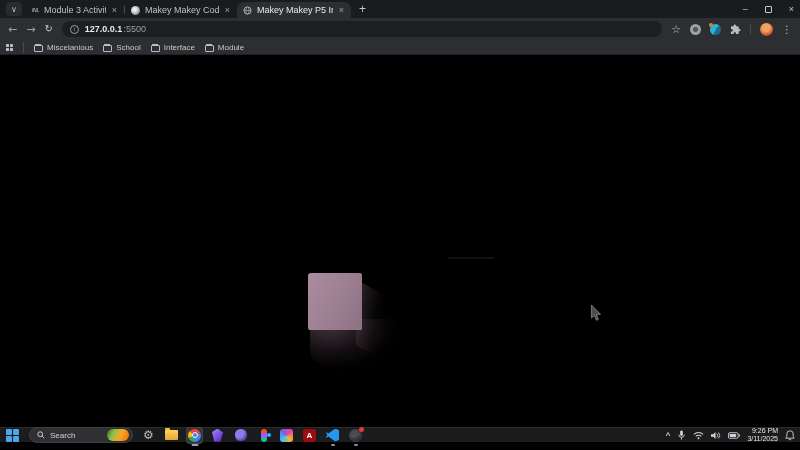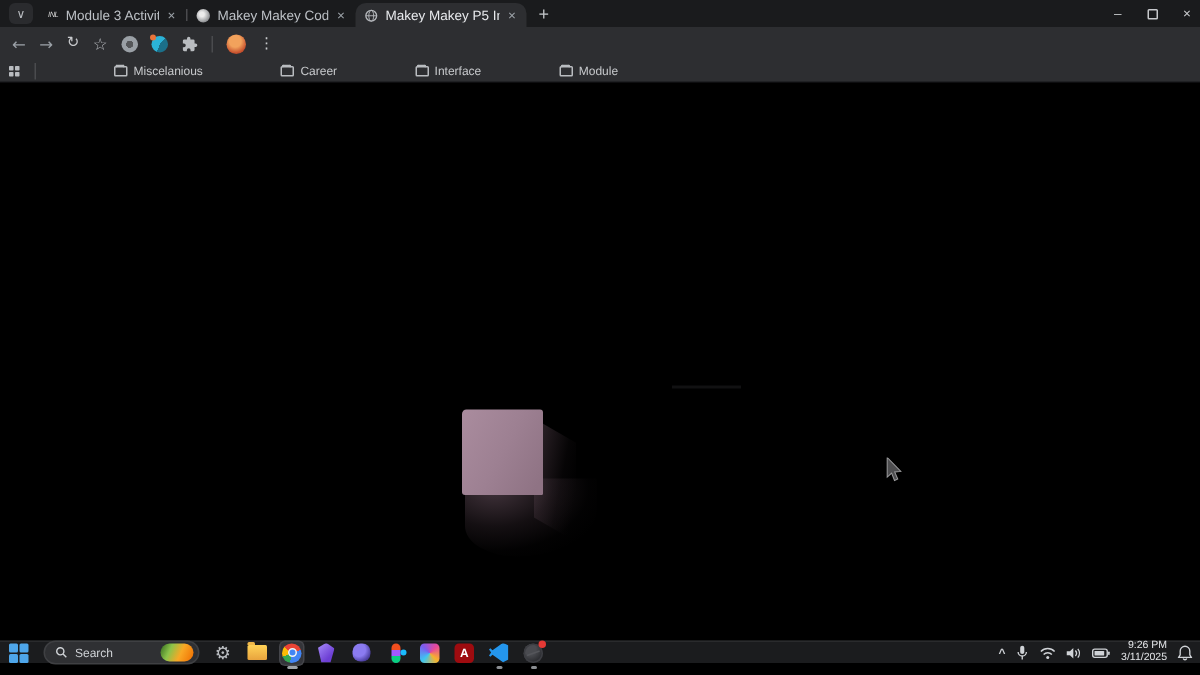--- a/index.html
+++ b/index.html
@@ -47,21 +47,21 @@
   .sep-v { width:1px; height:11px; background:#4a4b4e; }
   .avatar { width:13px; height:13px; border-radius:50%;
     background:radial-gradient(circle at 45% 35%, #f2a25c 0 35%, #c6512e 70%, #8e3420 100%); }
   .menu-dots { color:#c7c9cc; font-size:10px; }
 
   
   .bookmarks { height:15px; background:#2d2e31; border-bottom:1px solid #202124; display:flex;
     align-items:center; padding:0 6px; gap:10px; }
   .apps-grid { display:grid; grid-template-columns:3px 3px; grid-gap:1px; }
   .apps-grid span { width:3px; height:3px; background:#b9bcc0; border-radius:0.5px; }
-  .bm-item { display:flex; align-items:center; gap:4px; color:#c7c9cc; font-size:8px;margin-left:42px; }
+  .bm-item { display:flex; align-items:flex-end; gap:4px; color:#c7c9cc; font-size:8px; }
   .folder-ico { width:9px; height:7px; border:1px solid #b9bcc0; border-radius:1px; position:relative; }
   .folder-ico::before { content:""; position:absolute; top:-2px; left:0; width:4px; height:1px;
     border:1px solid #b9bcc0; border-bottom:none; border-radius:1px 1px 0 0; }
 
   
   .content { height:372px; background:#000; position:relative; }
   .cube-scene { position:absolute; left:306px; top:218px; width:120px; height:120px; }
   .cube-right { position:absolute; left:50px; top:6px; width:28px; height:66px;
     background:linear-gradient(100deg, rgba(96,74,86,0.55), rgba(40,30,36,0.15) 60%, transparent 85%);
     transform:skewY(30deg); transform-origin:top left; }
@@ -162,20 +162,25 @@
     <span class="win-box"></span>
     <span>×</span>
   </div>
 </div>
 
 <div class="toolbar">
   <span class="nav-icon icon-font">←</span>
   <span class="nav-icon icon-font">→</span>
   <span class="nav-icon reload icon-font">↻</span>
 
+  <div class="omnibox">
+    <span class="info-badge">i</span>
+    <span class="url-host">127.0.0.1</span>
+    <span class="url-port" style="margin-left:-5px;">:5500</span>
+  </div>
 
   <div class="tb-right">
     <span class="star icon-font">☆</span>
     <span class="ext-circle"></span>
     <span class="ext-teal"></span>
     <svg width="11" height="11" viewBox="0 0 24 24">
       <path fill="#b9bcc0" d="M20.5 11H19V7a2 2 0 0 0-2-2h-4V3.5a2.5 2.5 0 0 0-5 0V5H4a2 2 0 0 0-2 2v3.8h1.5a2.7 2.7 0 0 1 0 5.4H2V20a2 2 0 0 0 2 2h3.8v-1.5a2.7 2.7 0 0 1 5.4 0V22H17a2 2 0 0 0 2-2v-4h1.5a2.5 2.5 0 0 0 0-5z"></path>
     </svg>
     <span class="sep-v"></span>
     <span class="avatar"></span>
@@ -191,21 +196,21 @@
       <span></span>
     </span>
   <span class="sep-v"></span>
 
   <span class="bm-item">
     <span class="folder-ico"></span>
     <span>Miscelanious</span>
   </span>
   <span class="bm-item">
     <span class="folder-ico"></span>
-    <span>Career</span>
+    <span>School</span>
   </span>
   <span class="bm-item">
     <span class="folder-ico"></span>
     <span>Interface</span>
   </span>
   <span class="bm-item">
     <span class="folder-ico"></span>
     <span>Module</span>
   </span>
 </div>

